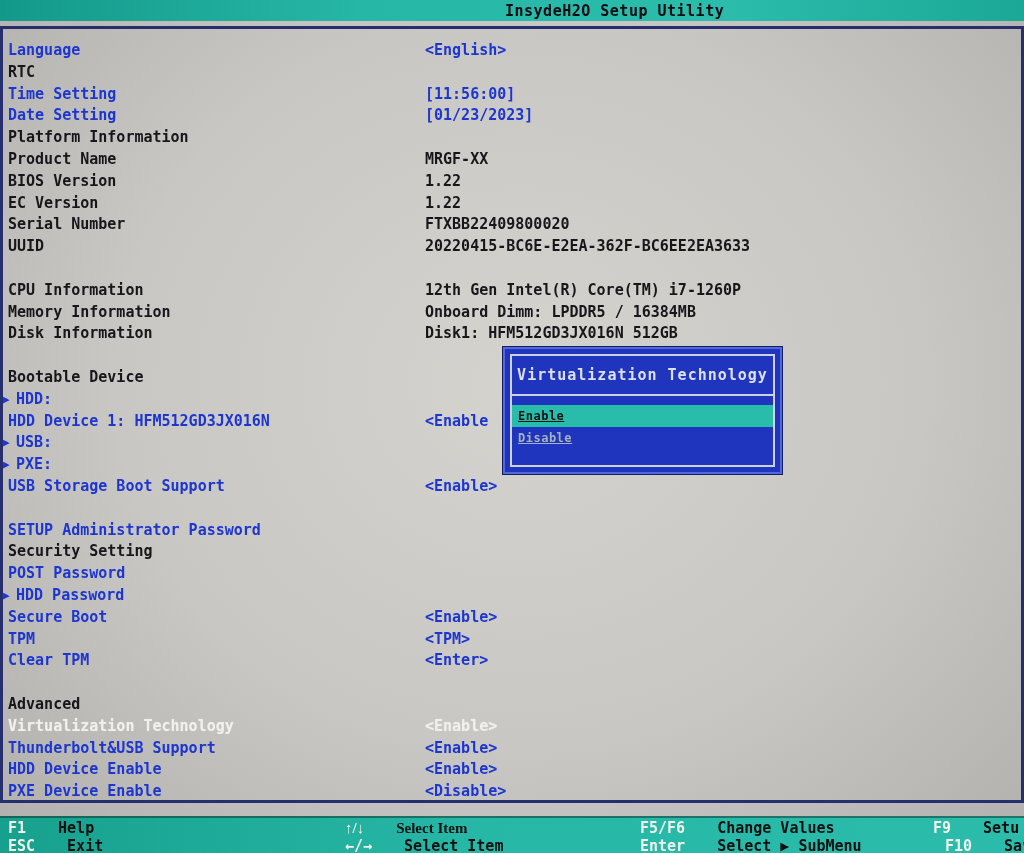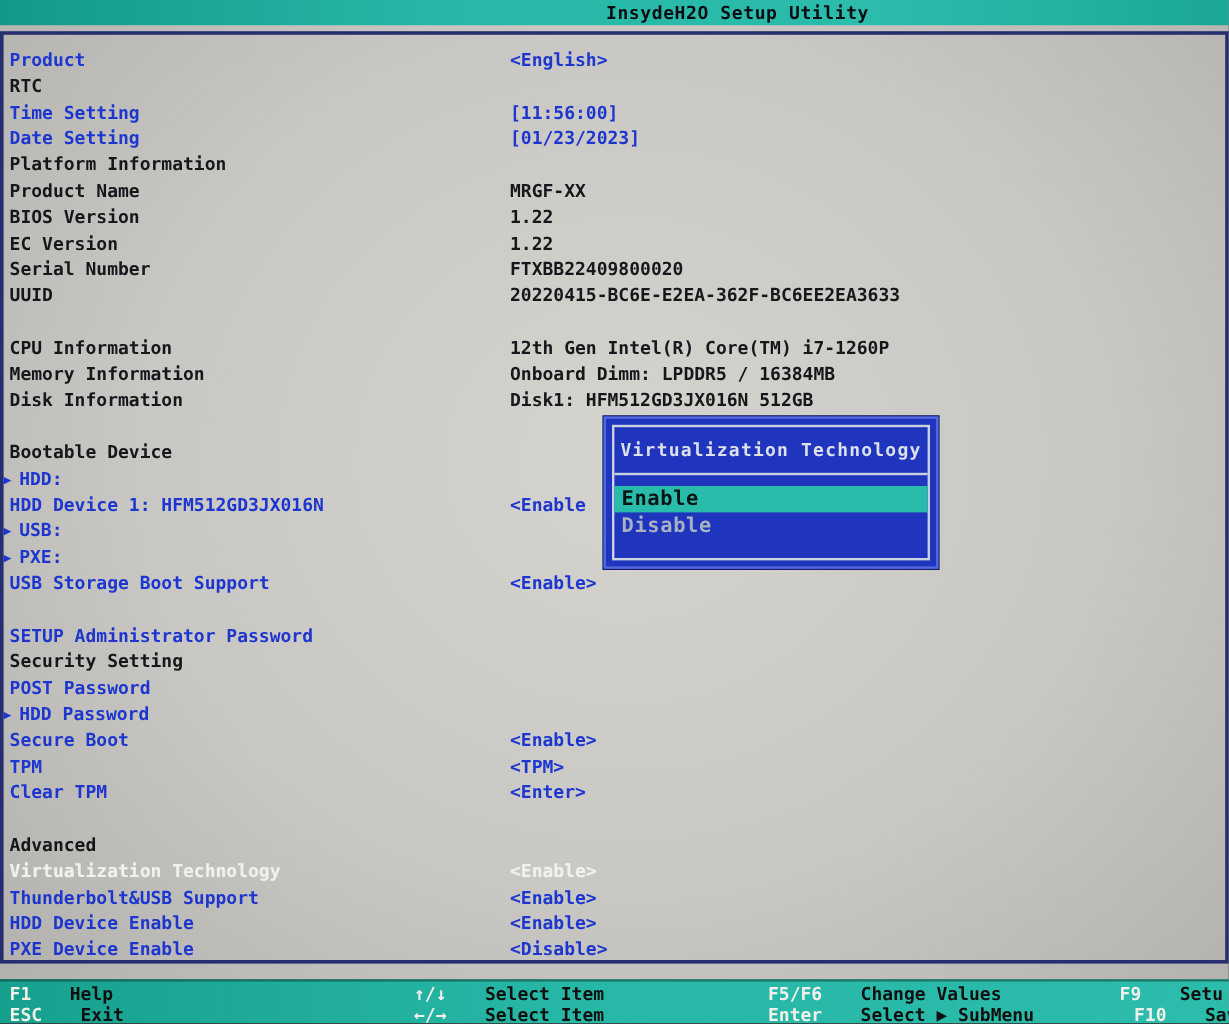--- a/index.html
+++ b/index.html
@@ -36,22 +36,22 @@
     background:#1f35bd; border:2px solid #5468de; box-shadow:0 0 0 1px #141f63; z-index:5;
   }
   .popup-frame { position:absolute; inset:5px; border:2px solid #ccd3de; }
   .popup-title {
     height:38px; line-height:38px; text-align:center;
     color:#dce0e8; font-size:15px; letter-spacing:1px; white-space:nowrap; overflow:hidden;
   }
   .popup-sep { height:2px; background:#ccd3de; }
   .popup-options { padding-top:9px; }
   .popup-option {
-    height:22px; line-height:22px; font-size:17px; padding-left:6px;
-    color:#a6b2c2; letter-spacing:.5px;
+    height:22px; line-height:22px; font-size:12px; padding-left:6px;
+    color:#a6b2c2; letter-spacing:.5px;text-decoration:underline;
   }
   .popup-option.selected { background:#2abcab; color:#0b1413; }
   
   .helpbar {
     position:absolute; left:0; right:0; top:816px; height:37px; overflow:hidden;
     background: linear-gradient(90deg,#17a08e 0%, #27b7a6 45%, #2cbcab 100%);
     box-shadow: inset 0 2px 0 rgba(10,30,28,.45);
   }
   .help-row { position:absolute; left:0; right:0; height:17px; font-size:15px; line-height:17px; white-space:nowrap; }
   .help-row.r0 { top:4px; } .help-row.r1 { top:22px; }
@@ -64,21 +64,21 @@
 
 <div class="screen">
 
   <div class="header">
     <span class="title">InsydeH2O Setup Utility</span>
   </div>
 
   <div class="frame"></div>
 
   <div class="rows" id="rows">
-      <div class="row"><span class="label c-blue">Product</span><span class="value c-blue">&lt;English&gt;</span></div>
+      <div class="row"><span class="label c-blue">Language</span><span class="value c-blue">&lt;English&gt;</span></div>
       <div class="row"><span class="label c-black">RTC</span></div>
       <div class="row"><span class="label c-blue">Time Setting</span><span class="value c-blue">[11:56:00]</span></div>
       <div class="row"><span class="label c-blue">Date Setting</span><span class="value c-blue">[01/23/2023]</span></div>
       <div class="row"><span class="label c-black">Platform Information</span></div>
       <div class="row"><span class="label c-black">Product Name</span><span class="value c-black">MRGF-XX</span></div>
       <div class="row"><span class="label c-black">BIOS Version</span><span class="value c-black">1.22</span></div>
       <div class="row"><span class="label c-black">EC Version</span><span class="value c-black">1.22</span></div>
       <div class="row"><span class="label c-black">Serial Number</span><span class="value c-black">FTXBB22409800020</span></div>
       <div class="row"><span class="label c-black">UUID</span><span class="value c-black">20220415-BC6E-E2EA-362F-BC6EE2EA3633</span></div>
       <div class="row"></div>
@@ -115,21 +115,21 @@
       <div class="popup-options" id="popup-options">
           <div class="popup-option selected">Enable</div>
           <div class="popup-option">Disable</div>
         </div>
     </div>
   </div>
 
   <div class="helpbar" id="helpbar">
       <div class="help-row r0">
         <div class="help-item" style="left: 8px;"><span class="key">F1</span><span class="action">Help</span></div>
-        <div class="help-item" style="left: 345px;"><span class="key">↑/↓</span><span class="action">Select Item</span></div>
+        <div class="help-item" style="left: 345px; font-family: Liberation Serif, serif;"><span class="key">↑/↓</span><span class="action">Select Item</span></div>
         <div class="help-item" style="left: 640px;"><span class="key">F5/F6</span><span class="action">Change Values</span></div>
         <div class="help-item" style="left: 933px;"><span class="key">F9</span><span class="action">Setu</span></div>
       </div>
       <div class="help-row r1">
         <div class="help-item" style="left: 8px;"><span class="key">ESC</span><span class="action">Exit</span></div>
         <div class="help-item" style="left: 345px;"><span class="key">←/→</span><span class="action">Select Item</span></div>
         <div class="help-item" style="left: 640px;"><span class="key">Enter</span><span class="action">Select ▶ SubMenu</span></div>
         <div class="help-item" style="left: 945px;"><span class="key">F10</span><span class="action">Save</span></div>
       </div>
     </div>

